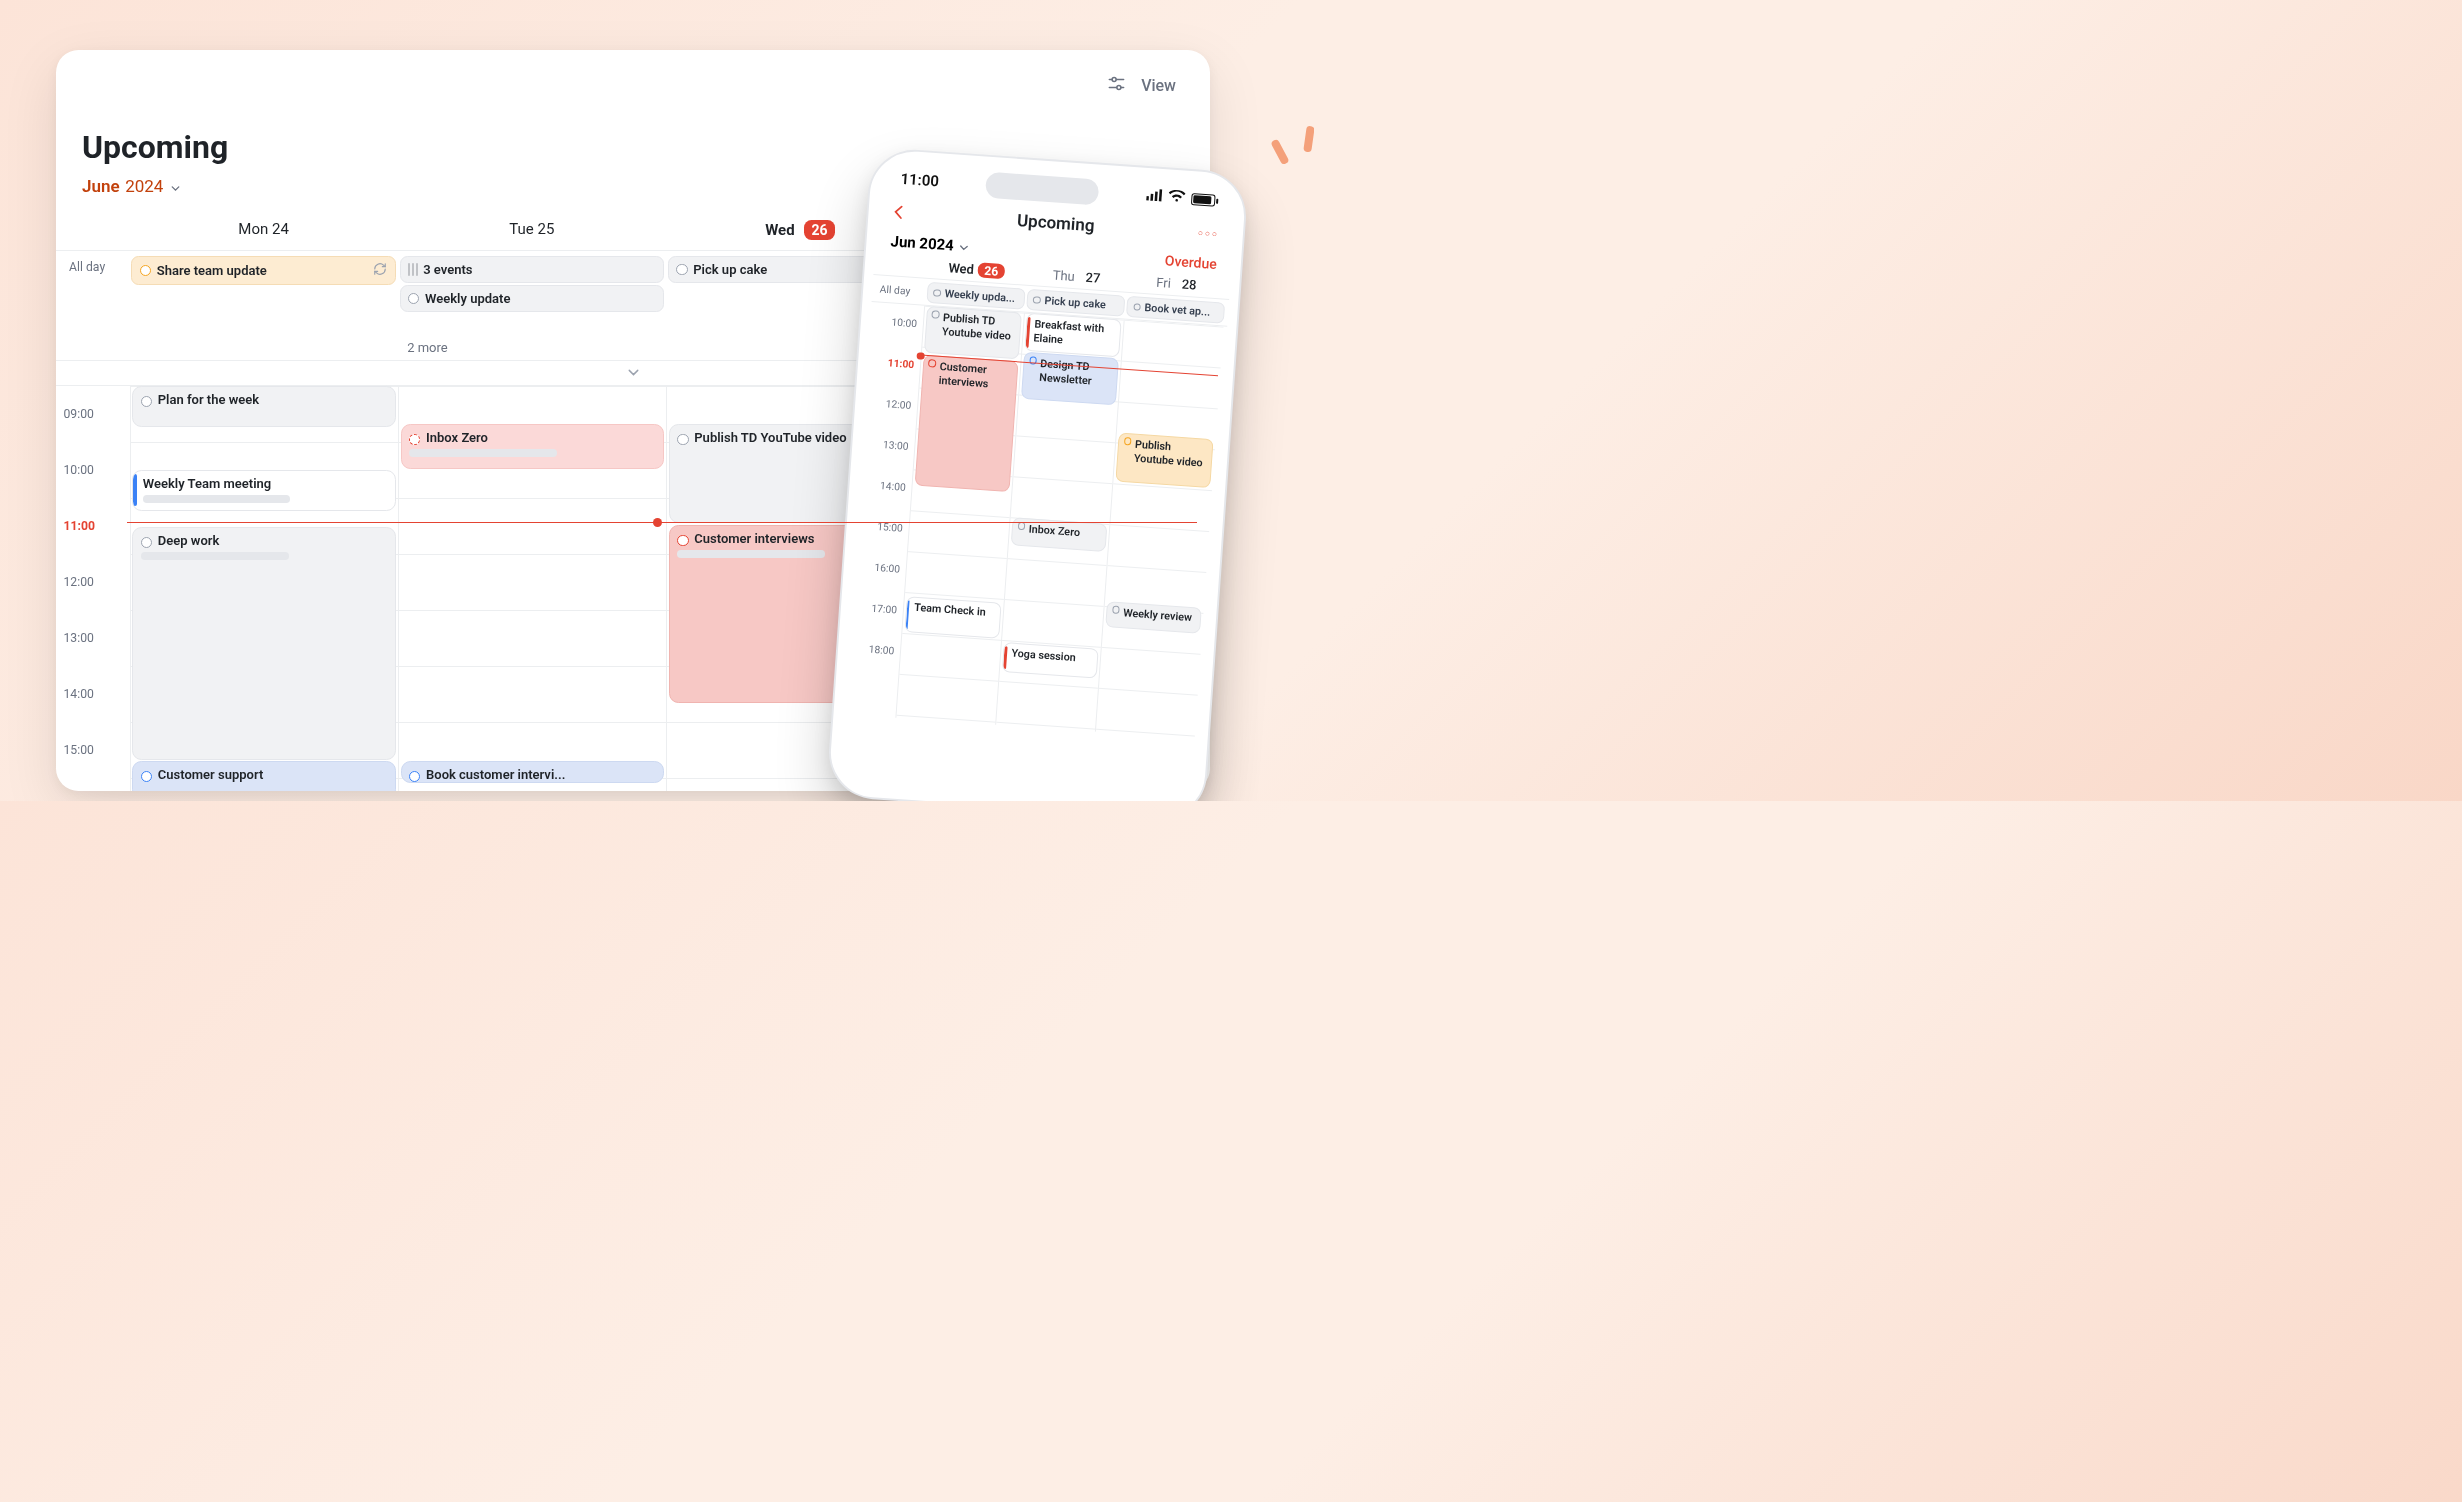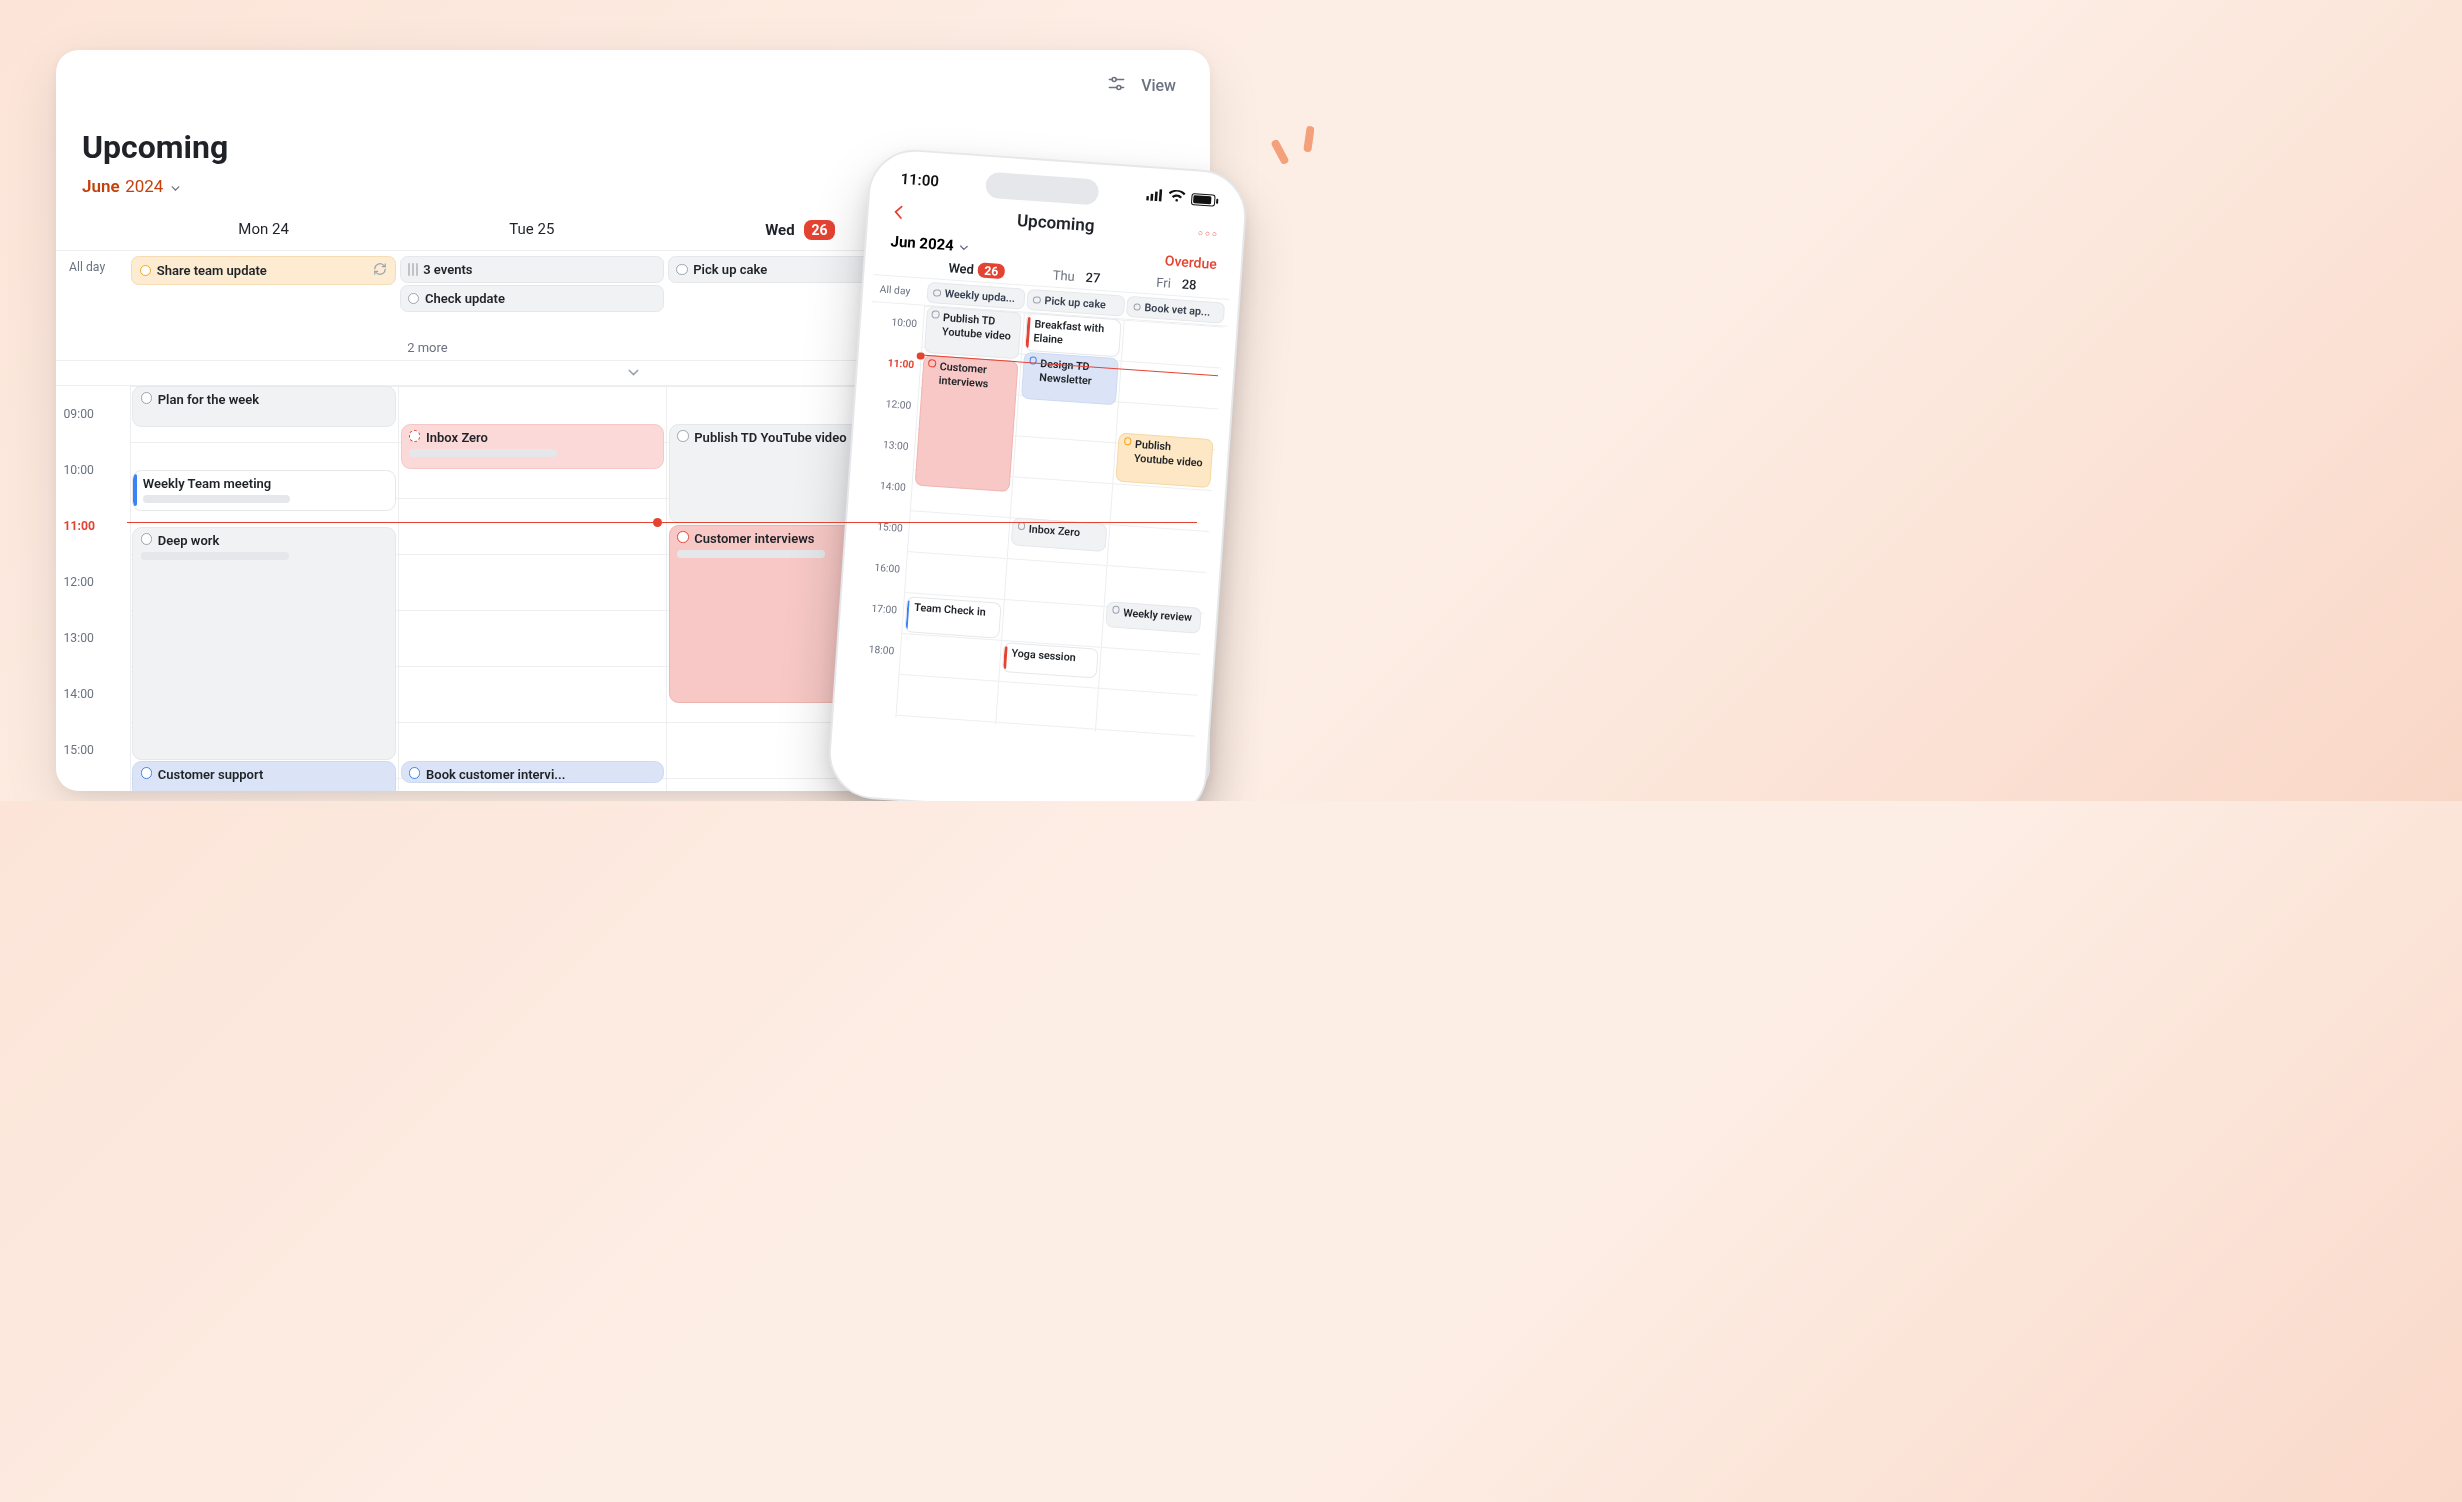--- a/index.html
+++ b/index.html
@@ -194,21 +194,21 @@
   .event.blue  { background:#dbe4f7; border:0.9px solid #cdd9f1; }
   .event.redbg { background:#f7c8c5; border:0.9px solid #f0b4b0; }
   .event.white { background:#fff; border:0.9px solid #e5e7eb; }
   .event.lborder { padding-left:9.4px; }
   .event.lborder::before {
     content:""; position:absolute; left:0; top:3.8px; bottom:3.8px; width:3.8px;
     border-radius:2.8px;
   }
   .event.lb-blue::before { background:#3b82f6; }
   .event.lb-red::before  { background:#e44332; }
-  .ev-row { display:flex; align-items:flex-start; gap:5.6px; }
+  .ev-row { display:flex; align-items:flex-end; gap:5.6px; }
 
   
   .sparkles { position:absolute; top:126px; right:32px; }
   .sparkles span {
     position:absolute; width:7.5px; height:26px; background:#f4a07a; border-radius:3.8px;
   }
   .sparkles span:nth-child(1){ transform: rotate(-28deg); left:-5.6px; top:13px; }
   .sparkles span:nth-child(2){ transform: rotate(8deg); left:22.5px; top:0px; }
   .sparkles span:nth-child(3){ transform: rotate(46deg); left:49px; top:17px; }
 
@@ -388,21 +388,21 @@
         <div class="chip gray">
           <span class="grip">
               <span></span>
               <span></span>
               <span></span>
             </span>
           <span>3 events</span>
         </div>
         <div class="chip gray">
           <span class="ring gray"></span>
-          <span>Check update</span>
+          <span>Weekly update</span>
         </div>
         <div class="more-text">2 more</div>
       </div>
 
       <div class="allday-cell">
         <div class="chip gray">
           <span class="ring gray"></span>
           <span>Pick up cake</span>
         </div>
       </div>

